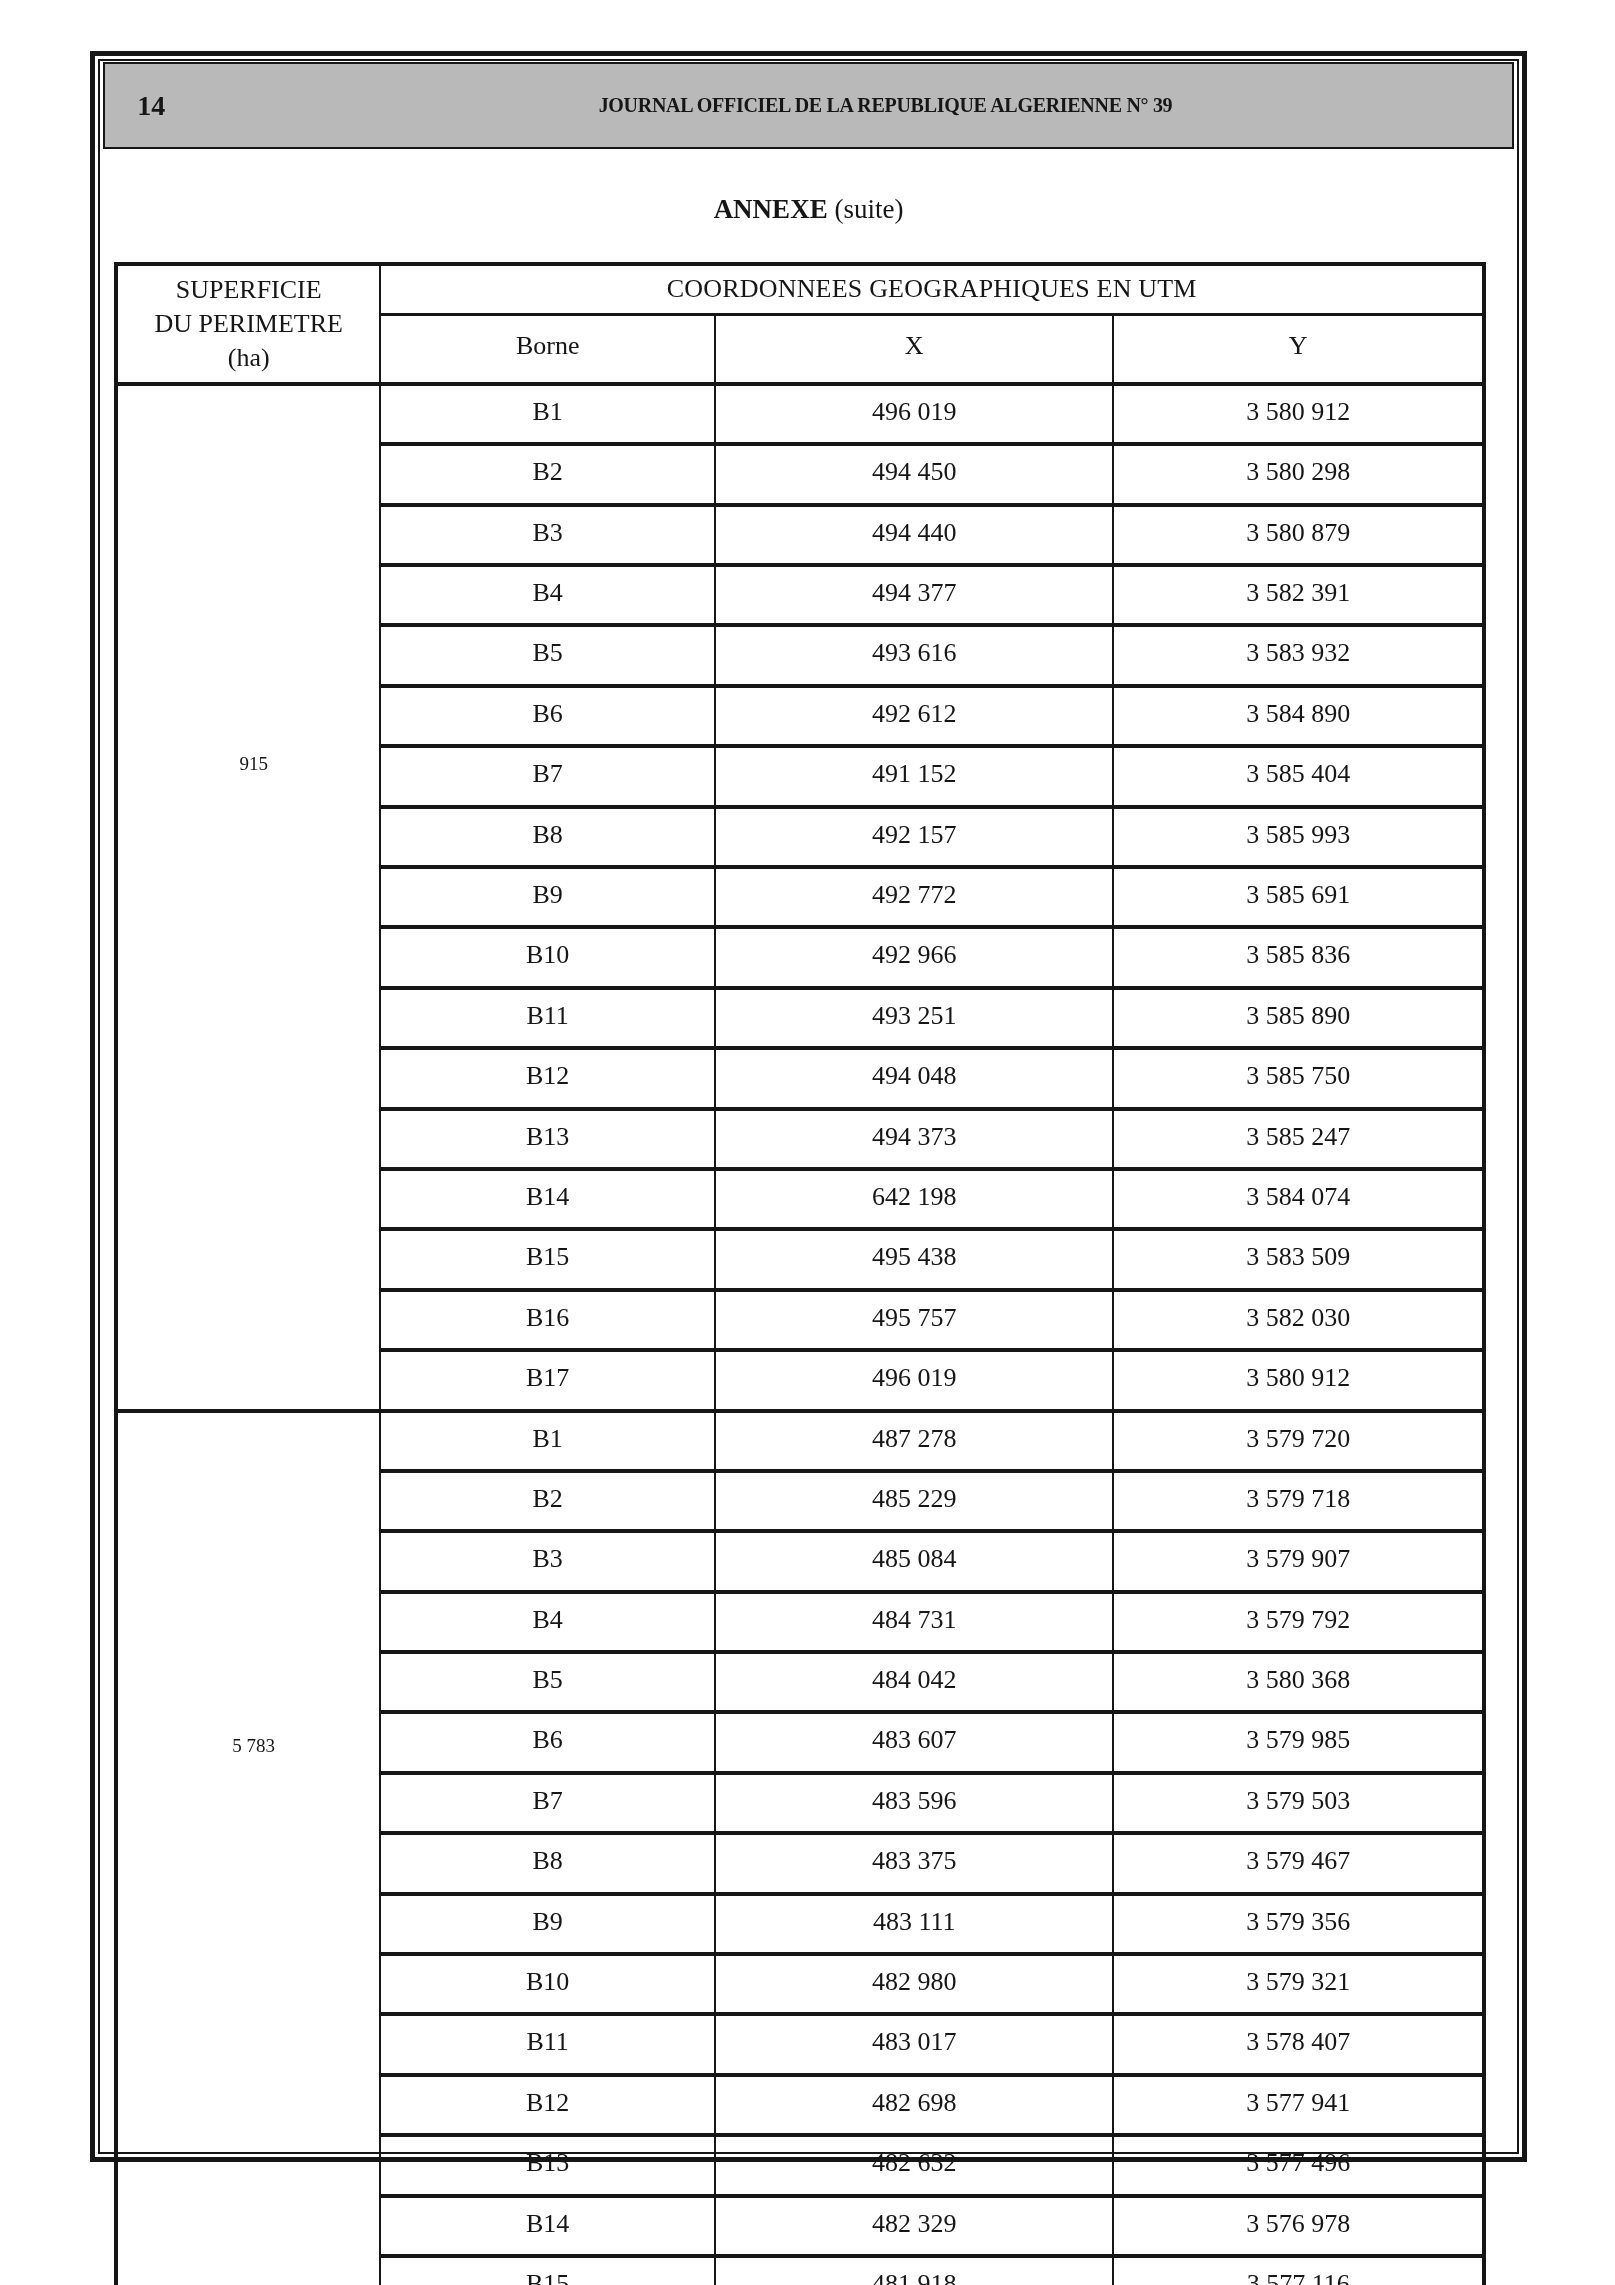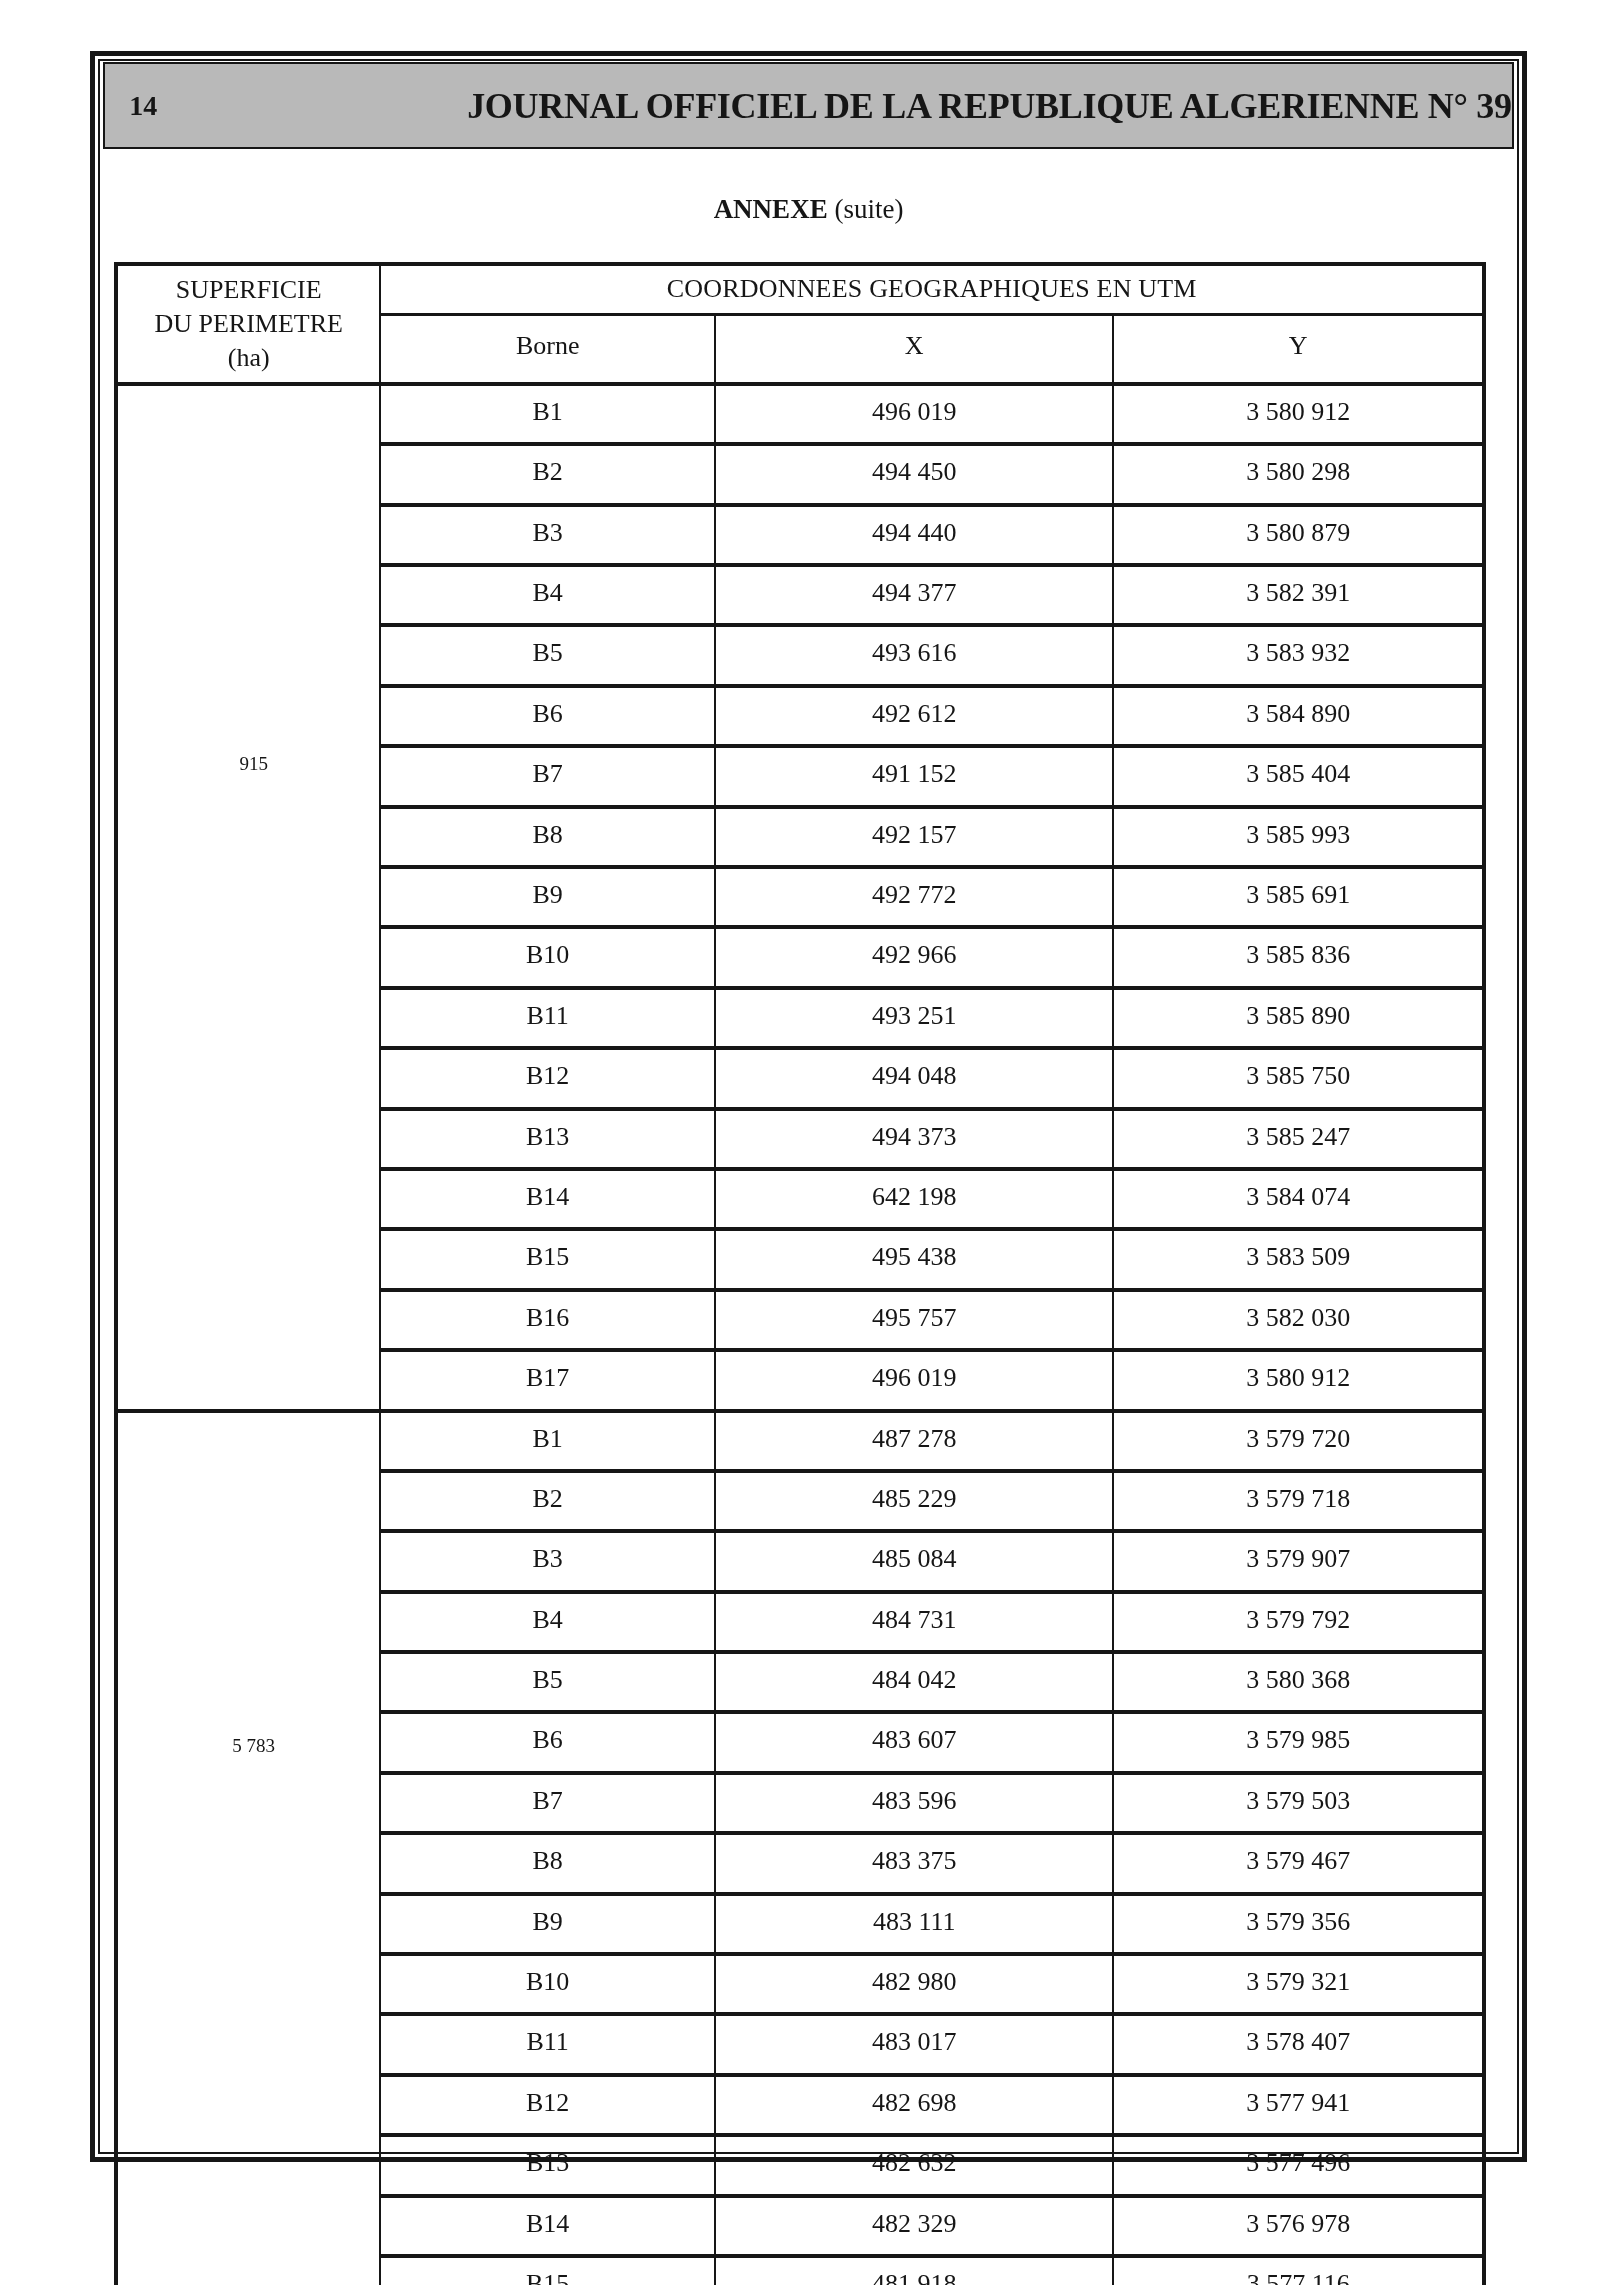--- a/index.html
+++ b/index.html
@@ -15,25 +15,25 @@
     position:absolute;left:2.7px;top:2.7px;right:2.7px;bottom:2.7px;
     border:2.7px solid #161616;box-sizing:border-box;
   }
   .band{
     position:absolute;left:3.6px;right:3.6px;top:1.8px;height:87px;
     border:2.7px solid #161616;box-sizing:border-box;
     background:var(--band-bg,#b9b9b9);
     display:flex;align-items:center;
   }
   .band-num{
-    width:154px;padding-left:24px;box-sizing:border-box;
+    width:154px;padding-left:32px;box-sizing:border-box;
     font-weight:bold;font-size:28px;
   }
   .band-title{
-    flex:1;text-align:right;font-weight:bold;font-size:36px;
+    flex:1;text-align:center;font-weight:bold;font-size:20px;
     letter-spacing:-0.3px;white-space:nowrap;
   }
   .band-dates{
     width:299px;padding-right:12.7px;box-sizing:border-box;
     text-align:right;font-weight:bold;font-size:28px;line-height:40px;
   }
   .annexe{
     position:absolute;top:130px;left:0;width:100%;
     text-align:center;font-size:27px;line-height:36px;
   }

